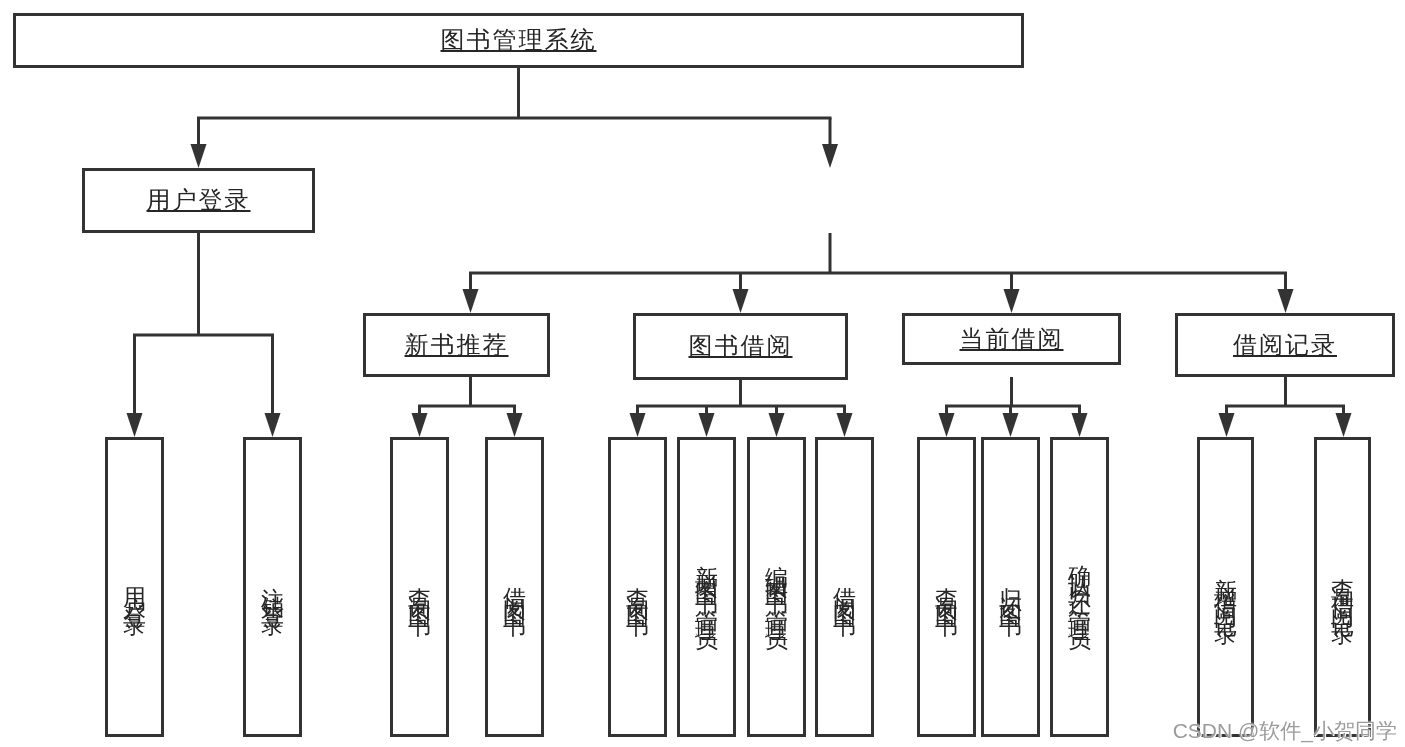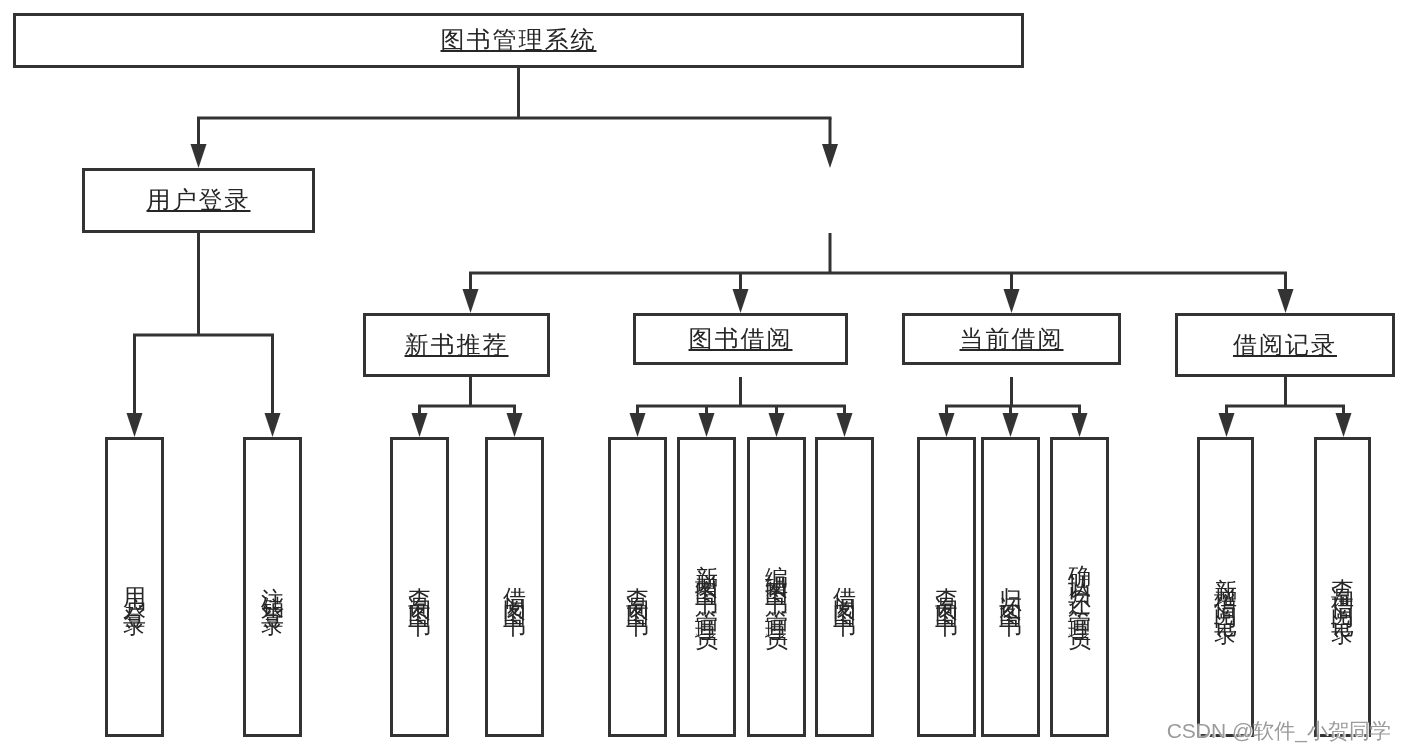--- a/index.html
+++ b/index.html
@@ -47,21 +47,21 @@
     writing-mode:vertical-rl;
     text-orientation:mixed;
     font-size:23px;
     letter-spacing:9px;
     color:var(--text);
     line-height:1;
     white-space:nowrap;
   }
   .watermark{
     position:absolute;
-    right:14px;
+    right:8px;
     bottom:2px;
     font-size:21px;
     color:var(--wm);
     text-shadow:0 0 2px #ffffff,1px 1px 0 #ffffff;
     white-space:nowrap;
     text-align:center;
   }
 </style>
 </head>
 <body>
@@ -127,21 +127,21 @@
     <span class="hlabel">图书管理系统</span>
   </div>
 
   <div class="box" style="left:82px;top:168px;width:233px;height:65px">
     <span class="hlabel">用户登录</span>
   </div>
 
   <div class="box" style="left:363px;top:313px;width:187px;height:64px">
     <span class="hlabel">新书推荐</span>
   </div>
-  <div class="box" style="left:633px;top:313px;width:215px;height:52px">
+  <div class="box" style="left:633px;top:313px;width:215px;height:67px">
     <span class="hlabel">图书借阅</span>
   </div>
   <div class="box" style="left:902px;top:313px;width:219px;height:52px">
     <span class="hlabel">当前借阅</span>
   </div>
   <div class="box" style="left:1175px;top:313px;width:220px;height:64px">
     <span class="hlabel">借阅记录</span>
   </div>
 
   <div class="box" style="left:105px;top:437px;width:59px;height:300px">

